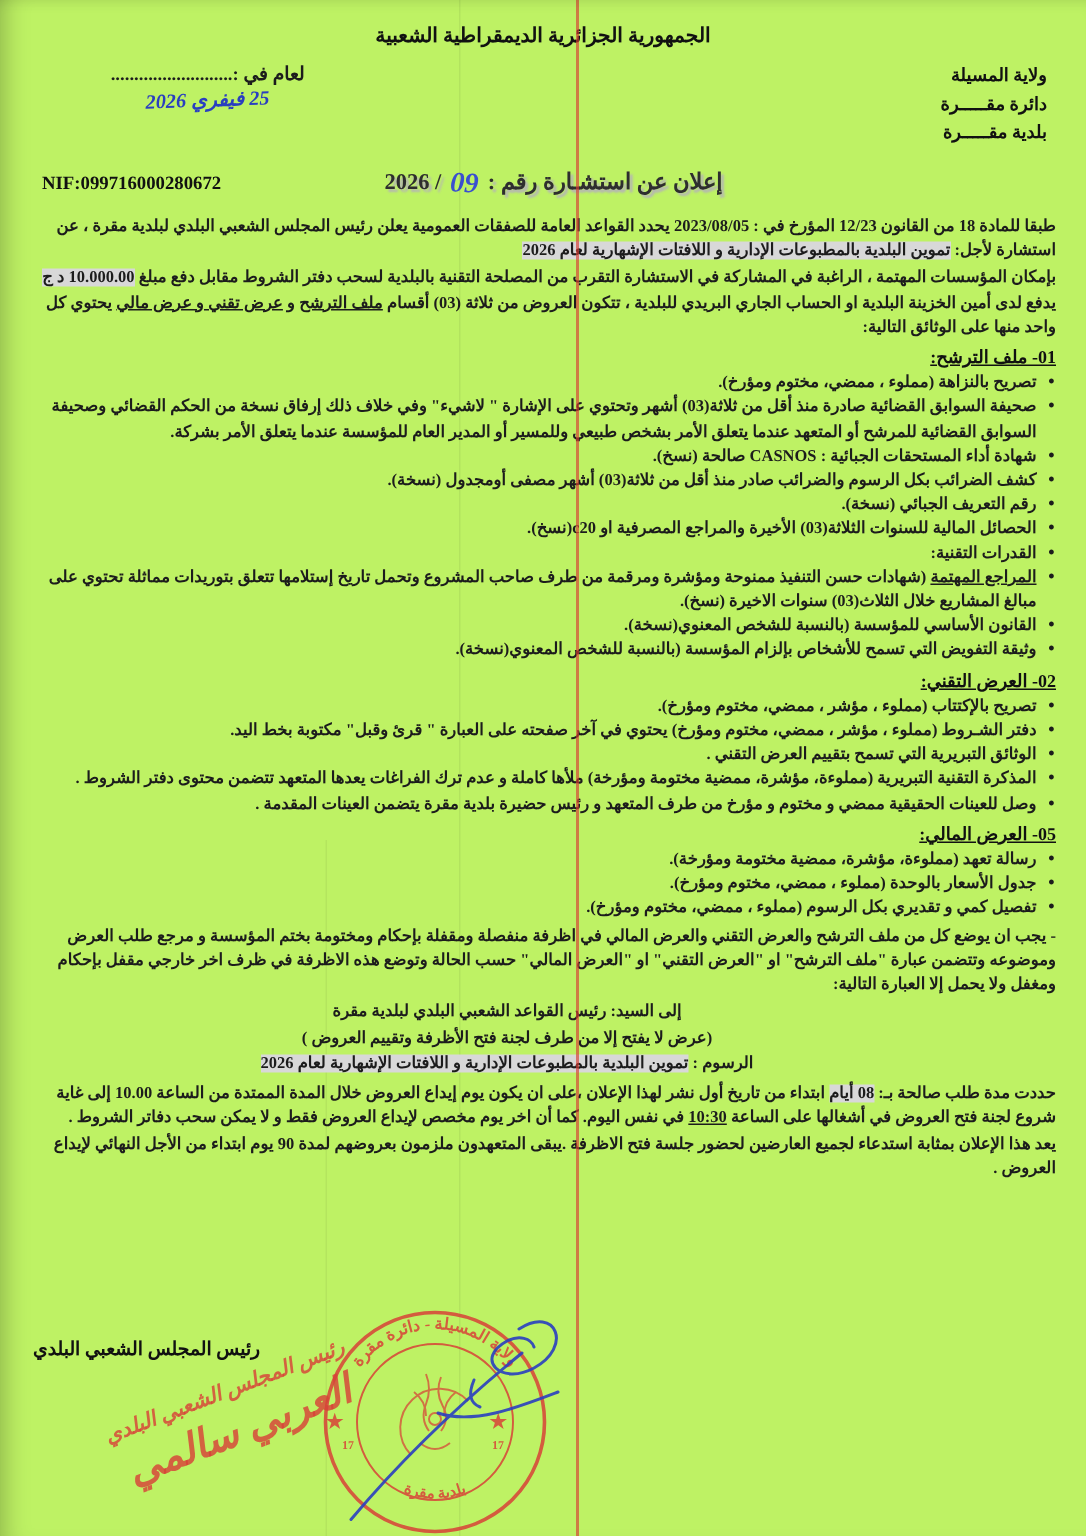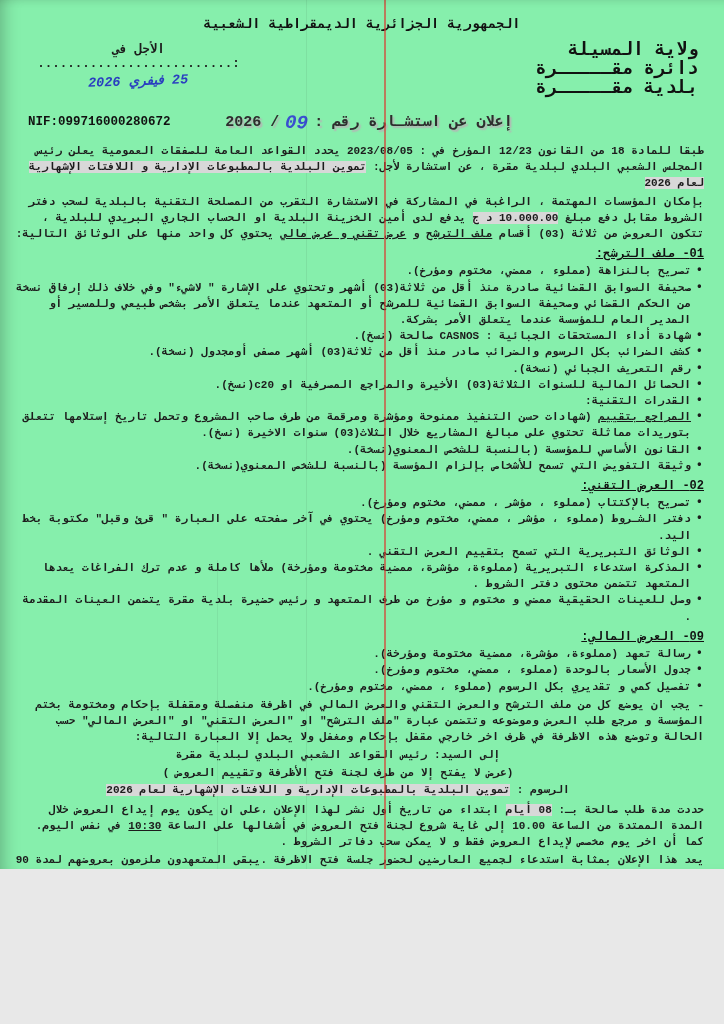--- a/index.html
+++ b/index.html
@@ -1,30 +1,30 @@
 <!DOCTYPE html>
 <html lang="ar" dir="rtl"><head>
 <meta charset="utf-8">
 <style>
   html,body{margin:0;padding:0;background:#e8e8e8;}
   .page{
-    position:relative;width:724px;height:869px;margin:0 auto;background:#86efac;
+    position:relative;width:724px;height:1024px;margin:0 auto;background:#bef264;
     overflow:hidden;direction:rtl;color:#1c1c1c;font-weight:bold;
-    font-family:Liberation Mono, monospace;
+    font-family:Liberation Serif, serif;
   }
   .page::before{content:"";position:absolute;inset:0;pointer-events:none;z-index:9;
     box-shadow:inset 16px 0 18px -14px rgba(0,0,0,.28), inset 0 8px 10px -8px rgba(0,0,0,.12);}
   
   .redline{position:absolute;left:384px;top:0;bottom:0;width:1.5px;background:rgba(215,60,50,.65);z-index:4;}
   .fold1{position:absolute;left:306px;top:0;bottom:0;width:1px;background:rgba(0,0,0,.06);z-index:1;}
   .fold2{position:absolute;left:217px;top:560px;bottom:0;width:1px;background:rgba(0,0,0,.05);z-index:1;}
 
   .republic{ text-align:center;padding-top:15px;font-size:13.5px;color:#111;}
   .hdr-row{display:flex;justify-content:space-between;align-items:flex-start;padding:9px 26px 0 26px;}
-  .admin-block{font-size:18px;line-height:19px;text-align:right;color:#111;}
+  .admin-block{font-size:12px;line-height:19px;text-align:right;color:#111;}
   .place-block{width:225px;text-align:center;}
   .place-line{font-size:12.5px;}
   .hand-date{display:inline-block;margin-top:1px;color:#2a3fc0;font-size:13.5px;letter-spacing:2px;
     transform:rotate(-2deg);font-style:italic;}
   .title-row{position:relative;text-align:center;margin-top:14px;height:26px;padding-left:14px;}
   .nif{position:absolute;left:28px;top:3px;direction:ltr;font-size:12.5px;color:#111;}
   .main-title{font-size:15px;color:#2e2e2e;text-shadow:2px 2px 1.5px #b5b5b5;margin-top:43px;}
   .hand-num{display:inline-block;color:#3a4fd0;font-size:19px;font-style:italic;transform:rotate(3deg);
     text-shadow:none;margin:0 6px;vertical-align:-2px;}
 
@@ -58,21 +58,21 @@
 
   <div class="republic">الجمهورية الجزائرية الديمقراطية الشعبية</div>
 
   <div class="hdr-row">
     <div class="admin-block">
       <div>ولاية المسيلة</div>
       <div>دائرة مقـــــرة</div>
       <div>بلدية مقـــــرة</div>
     </div>
     <div class="place-block">
-      <div class="place-line">الأجل في :..........................</div>
+      <div class="place-line">لعام في :..........................</div>
       <div class="hand-date">25 فيفري 2026</div>
     </div>
   </div>
 
   <div class="title-row">
     <div class="nif">NIF:099716000280672</div>
     <span class="main-title">إعلان عن استشـارة رقم :</span><span class="hand-num">09</span><span class="main-title">/ 2026</span>
   </div>
 
   <div class="content">
@@ -81,35 +81,35 @@
 
     <h3 class="sec"><span class="u">01- ملف الترشح:</span></h3>
     <ul class="docs">
       <li>تصريح بالنزاهة (مملوء ، ممضي، مختوم ومؤرخ).</li>
       <li>صحيفة السوابق القضائية صادرة منذ أقل من ثلاثة(03) أشهر وتحتوي على الإشارة " لاشيء" وفي خلاف ذلك إرفاق نسخة من الحكم القضائي وصحيفة السوابق القضائية للمرشح أو المتعهد عندما يتعلق الأمر بشخص طبيعي وللمسير أو المدير العام للمؤسسة عندما يتعلق الأمر بشركة.</li>
       <li>شهادة أداء المستحقات الجبائية : CASNOS صالحة (نسخ).</li>
       <li>كشف الضرائب بكل الرسوم والضرائب صادر منذ أقل من ثلاثة(03) أشهر مصفى أومجدول (نسخة).</li>
       <li>رقم التعريف الجبائي (نسخة).</li>
       <li>الحصائل المالية للسنوات الثلاثة(03) الأخيرة والمراجع المصرفية او  c20(نسخ).</li>
       <li>القدرات التقنية:</li>
-      <li><span class="u">المراجع بتقييم</span><span> (شهادات حسن التنفيذ ممنوحة ومؤشرة ومرقمة من طرف صاحب المشروع وتحمل تاريخ إستلامها تتعلق بتوريدات مماثلة تحتوي على مبالغ المشاريع خلال الثلاث(03) سنوات الاخيرة (نسخ).</span></li>
+      <li><span class="u">المراجع المهتمة</span><span> (شهادات حسن التنفيذ ممنوحة ومؤشرة ومرقمة من طرف صاحب المشروع وتحمل تاريخ إستلامها تتعلق بتوريدات مماثلة تحتوي على مبالغ المشاريع خلال الثلاث(03) سنوات الاخيرة (نسخ).</span></li>
       <li>القانون الأساسي للمؤسسة (بالنسبة للشخص المعنوي(نسخة).</li>
       <li>وثيقة التفويض التي تسمح للأشخاص بإلزام المؤسسة (بالنسبة للشخص المعنوي(نسخة).</li>
     </ul>
 
     <h3 class="sec"><span class="u">02-  العرض التقني:</span></h3>
     <ul class="docs">
       <li>تصريح بالإكتتاب (مملوء ، مؤشر ، ممضي، مختوم ومؤرخ).</li>
       <li>دفتر الشـروط (مملوء ، مؤشر ، ممضي، مختوم ومؤرخ) يحتوي في آخر صفحته على العبارة " قرئ وقبل" مكتوبة بخط اليد.</li>
       <li>الوثائق التبريرية التي تسمح بتقييم العرض التقني .</li>
-      <li>المذكرة استدعاء التبريرية (مملوءة، مؤشرة، ممضية مختومة ومؤرخة) ملأها كاملة و عدم ترك الفراغات  يعدها المتعهد تتضمن محتوى دفتر الشروط .</li>
+      <li>المذكرة التقنية التبريرية (مملوءة، مؤشرة، ممضية مختومة ومؤرخة) ملأها كاملة و عدم ترك الفراغات  يعدها المتعهد تتضمن محتوى دفتر الشروط .</li>
       <li>وصل للعينات الحقيقية  ممضي و مختوم و مؤرخ من طرف المتعهد و رئيس حضيرة بلدية مقرة يتضمن العينات المقدمة .</li>
     </ul>
 
-    <h3 class="sec"><span class="u">09-  العرض المالي:</span></h3>
+    <h3 class="sec"><span class="u">05-  العرض المالي:</span></h3>
     <ul class="docs">
       <li>رسالة تعهد (مملوءة، مؤشرة، ممضية مختومة ومؤرخة).</li>
       <li>جدول الأسعار بالوحدة (مملوء ، ممضي، مختوم ومؤرخ).</li>
       <li>تفصيل كمي و تقديري بكل الرسوم (مملوء ، ممضي، مختوم ومؤرخ).</li>
     </ul>
 
     <p class="note">-    يجب ان يوضع كل من ملف الترشح والعرض التقني والعرض المالي في اظرفة منفصلة ومقفلة بإحكام ومختومة بختم المؤسسة و مرجع طلب العرض وموضوعه وتتضمن عبارة "ملف الترشح" او "العرض التقني" او "العرض المالي" حسب الحالة وتوضع هذه الاظرفة في ظرف اخر خارجي مقفل بإحكام ومغفل ولا يحمل إلا العبارة التالية:</p>
 
     <div class="env">
       <div>إلى السيد: رئيس القواعد الشعبي البلدي لبلدية مقرة</div>

